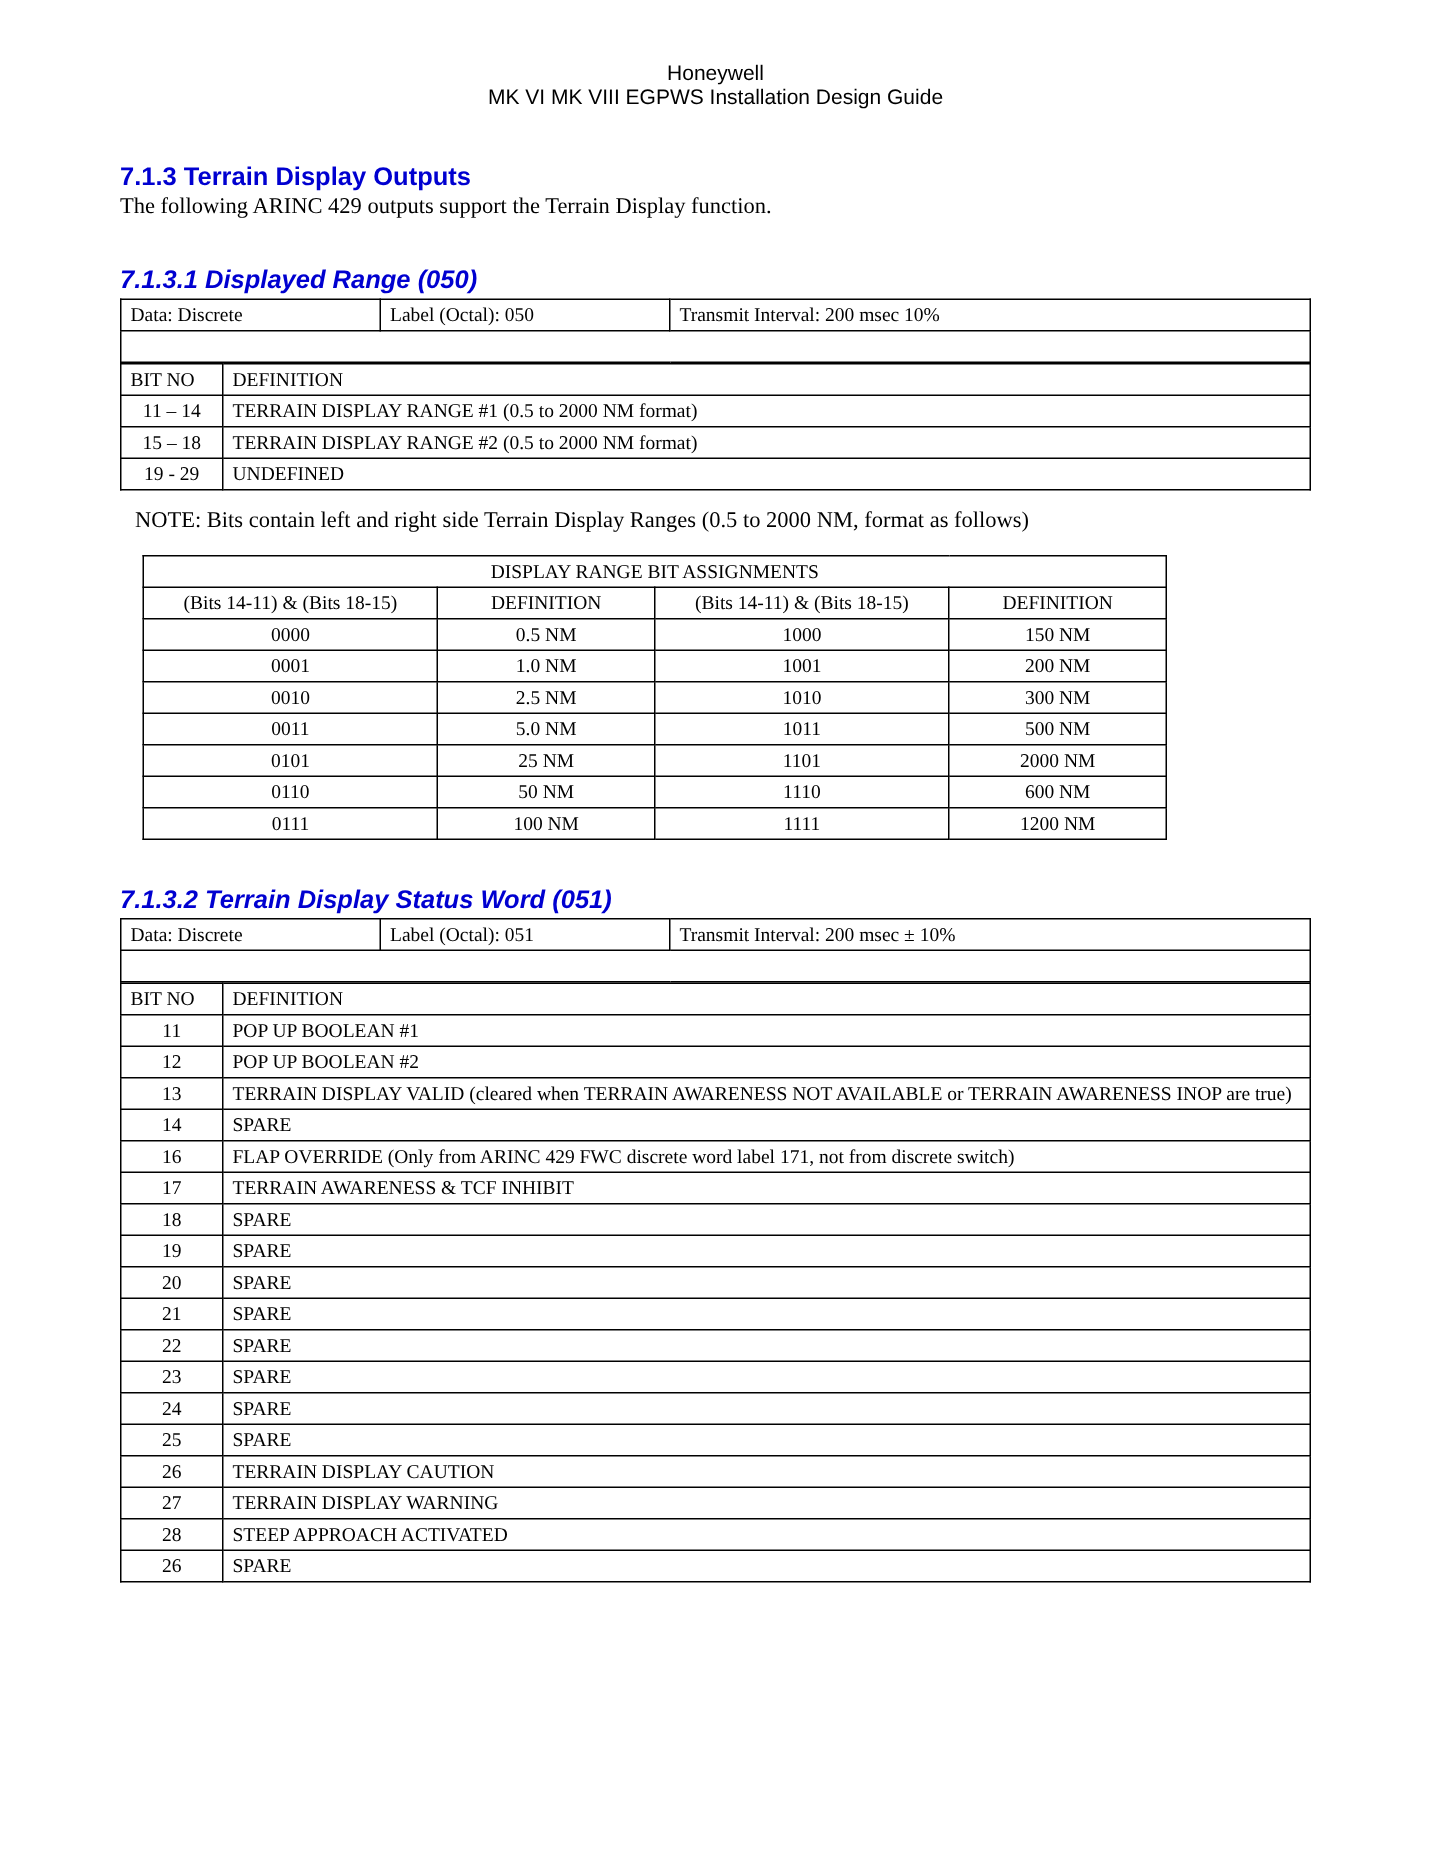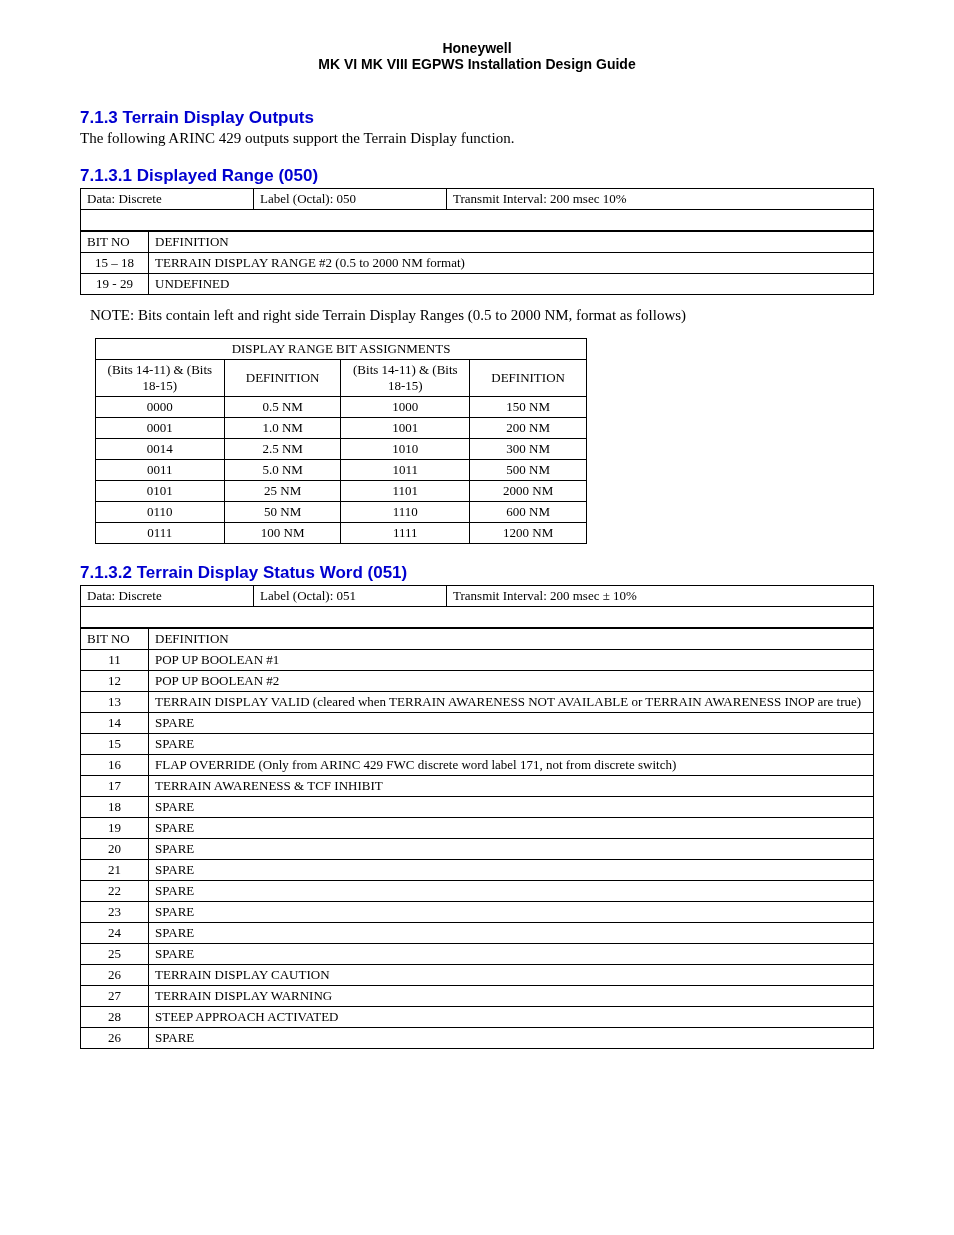--- a/index.html
+++ b/index.html
@@ -7,60 +7,61 @@
     font-size: 14px;
     margin: 0;
     padding: 40px 80px 20px 80px;
     width: 954px;
     box-sizing: border-box;
     color: #000;
   }
   .header {
     text-align: center;
     font-family: Arial, sans-serif;
-    font-weight: bold;
+    font-weight: normal;
     font-size: 14px;
     margin-bottom: 30px;
   }
   .section-heading {
     font-family: Arial, sans-serif;
     font-weight: bold;
     color: #0000d0;
     font-size: 17px;
     margin-top: 36px;
     margin-bottom: 2px;
   }
   .sub-heading {
     font-family: Arial, sans-serif;
     font-weight: bold;
     color: #0000d0;
     font-size: 17px;
-    margin-top: 19px;
+    margin-top: 30px;
     margin-bottom: 2px;
+    font-style: italic;
   }
   .body-text {
     font-size: 15px;
     margin: 0 0 8px 0;
   }
   .note-text {
     font-size: 15px;
     margin: 12px 0 14px 10px;
   }
   table {
     border-collapse: collapse;
     font-size: 13px;
   }
   td, th {
     border: 1px solid #000;
     padding: 2px 6px;
     text-align: left;
     vertical-align: middle;
   }
   .t-full { width: 100%; }
-  .t-center { margin-left: 15px; width: 492px; }
+  .t-center { margin-left: 15px; width: 683px; }
   .c { text-align: center; }
 </style>
 </head>
 <body>
 
 <div class="header">
   <div>Honeywell</div>
   <div>MK VI  MK VIII EGPWS Installation Design Guide</div>
 </div>
 
@@ -81,20 +82,24 @@
   </tr>
 </tbody>
   </table>
 <table class="t-full" style="border-top:none">
   <tbody>
       <tr>
     <td style="width:55px">BIT NO</td>
     <td>DEFINITION</td>
   </tr>
   <tr>
+    <td class="c">11 – 14</td>
+    <td>TERRAIN DISPLAY RANGE #1 (0.5 to 2000 NM format)</td>
+  </tr>
+  <tr>
     <td class="c">15 – 18</td>
     <td>TERRAIN DISPLAY RANGE #2 (0.5 to 2000 NM format)</td>
   </tr>
   <tr>
     <td class="c">19 - 29</td>
     <td>UNDEFINED</td>
   </tr>
 </tbody>
   </table>
 
@@ -119,21 +124,21 @@
         <td class="c">1000</td>
         <td class="c">150 NM</td>
       </tr>
       <tr>
         <td class="c">0001</td>
         <td class="c">1.0 NM</td>
         <td class="c">1001</td>
         <td class="c">200 NM</td>
       </tr>
       <tr>
-        <td class="c">0014</td>
+        <td class="c">0010</td>
         <td class="c">2.5 NM</td>
         <td class="c">1010</td>
         <td class="c">300 NM</td>
       </tr>
       <tr>
         <td class="c">0011</td>
         <td class="c">5.0 NM</td>
         <td class="c">1011</td>
         <td class="c">500 NM</td>
       </tr>
@@ -190,24 +195,20 @@
       </tr>
       <tr>
         <td class="c">13</td>
         <td>TERRAIN DISPLAY VALID (cleared when TERRAIN AWARENESS NOT AVAILABLE or TERRAIN AWARENESS INOP are true)</td>
       </tr>
       <tr>
         <td class="c">14</td>
         <td> SPARE</td>
       </tr>
       <tr>
-        <td class="c">15</td>
-        <td> SPARE</td>
-      </tr>
-      <tr>
         <td class="c">16</td>
         <td>FLAP OVERRIDE (Only from ARINC 429 FWC discrete  word label 171, not from discrete switch)</td>
       </tr>
       <tr>
         <td class="c">17</td>
         <td>TERRAIN AWARENESS &amp; TCF INHIBIT</td>
       </tr>
       <tr>
         <td class="c">18</td>
         <td> SPARE</td>

